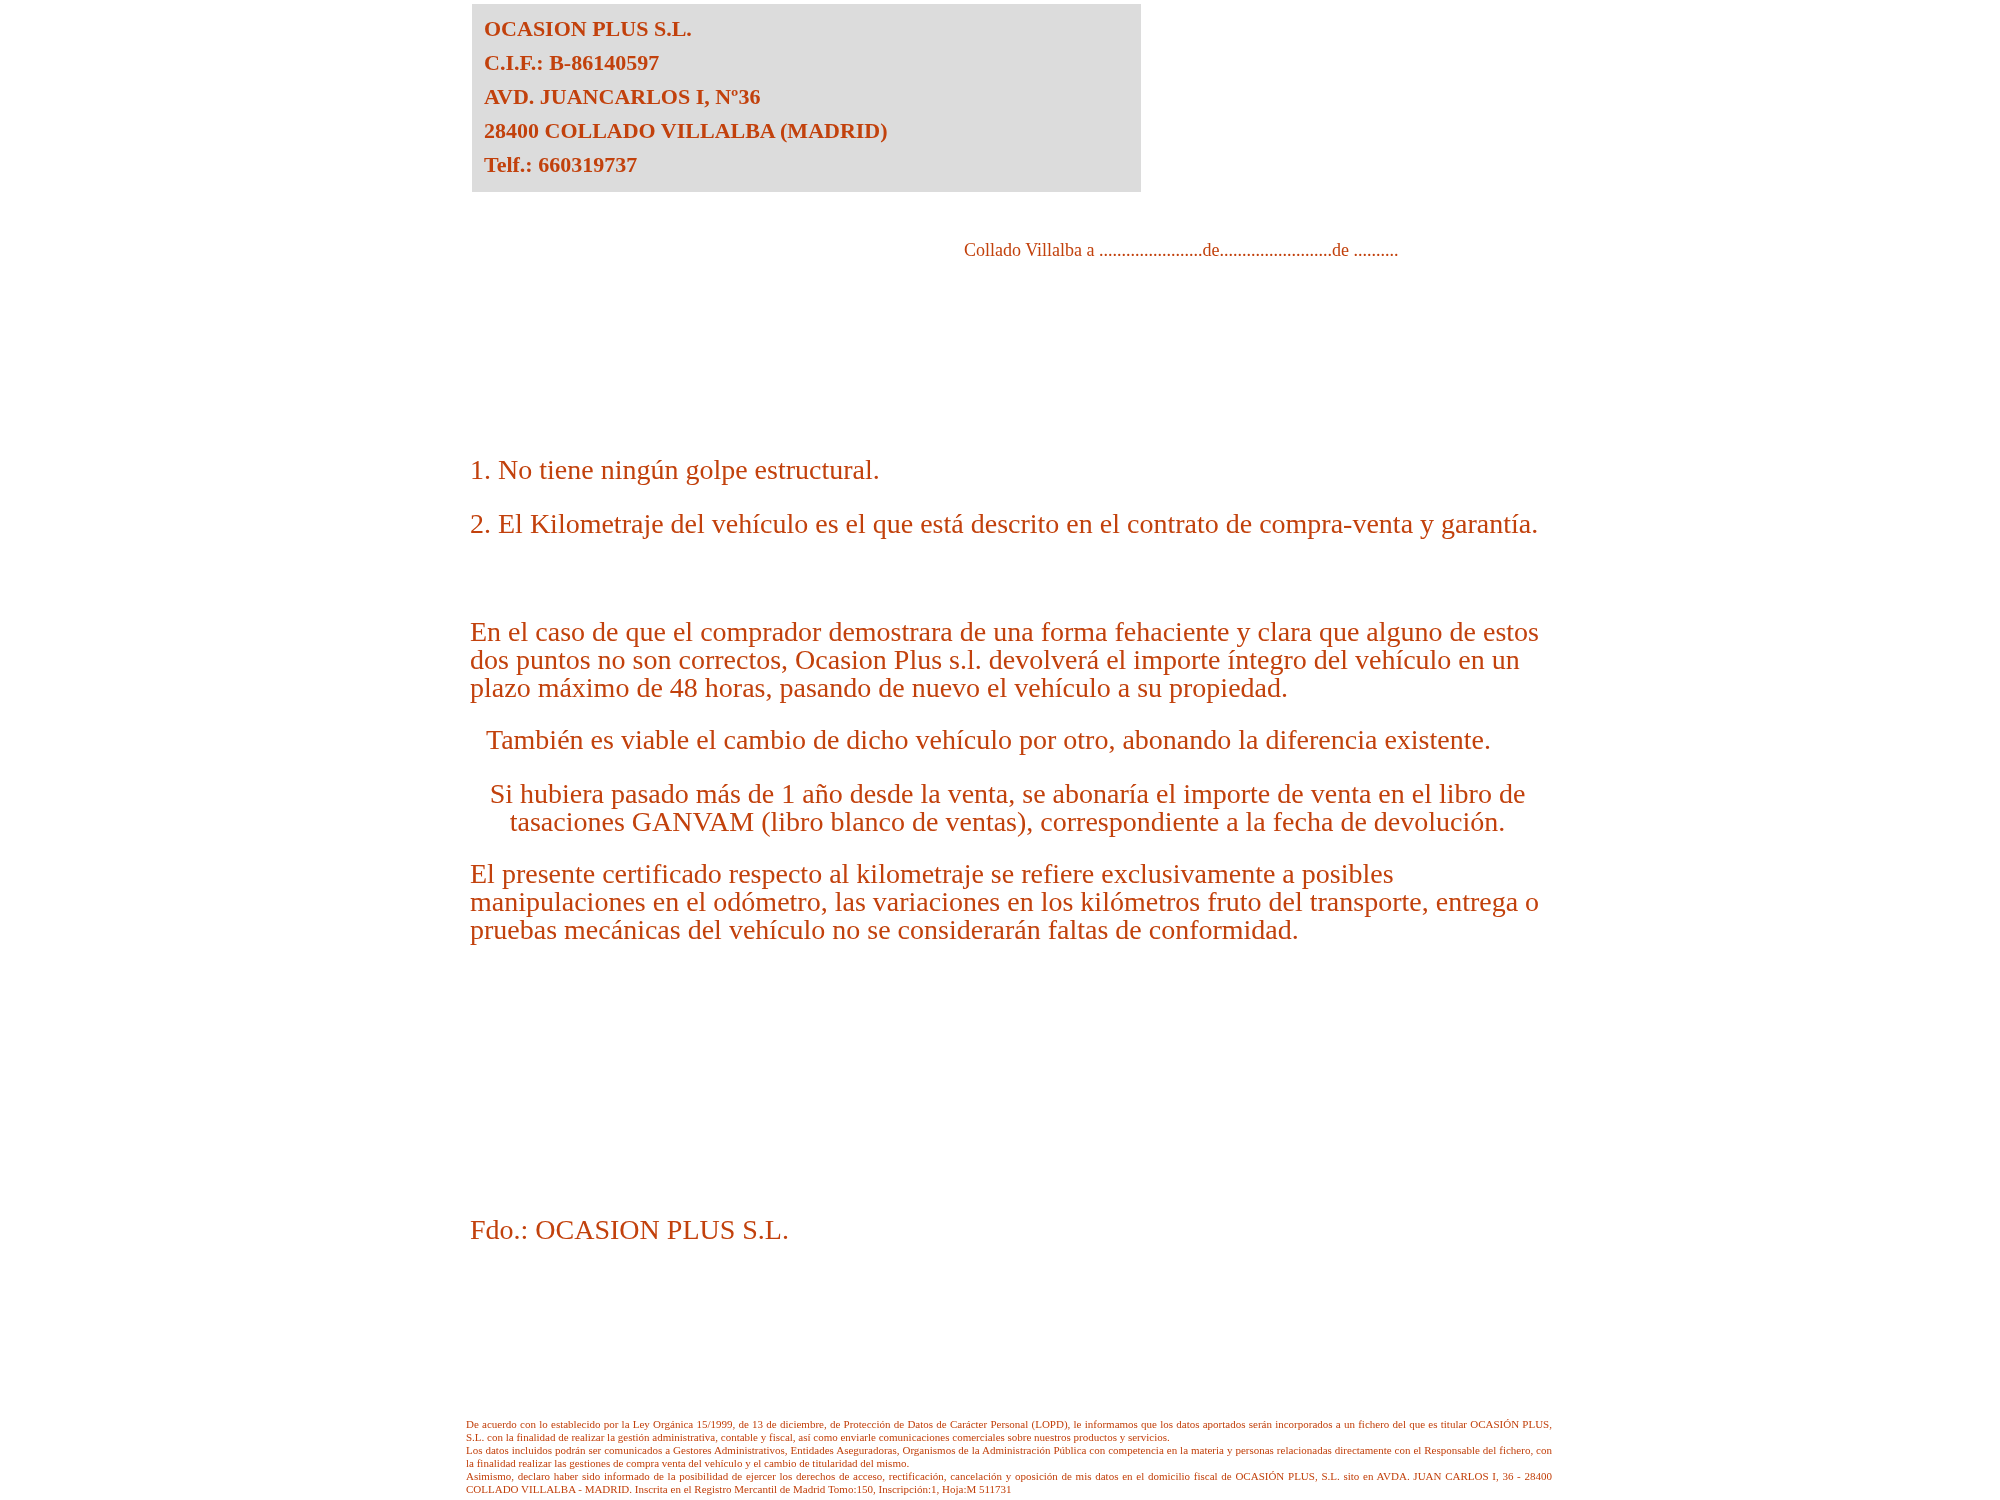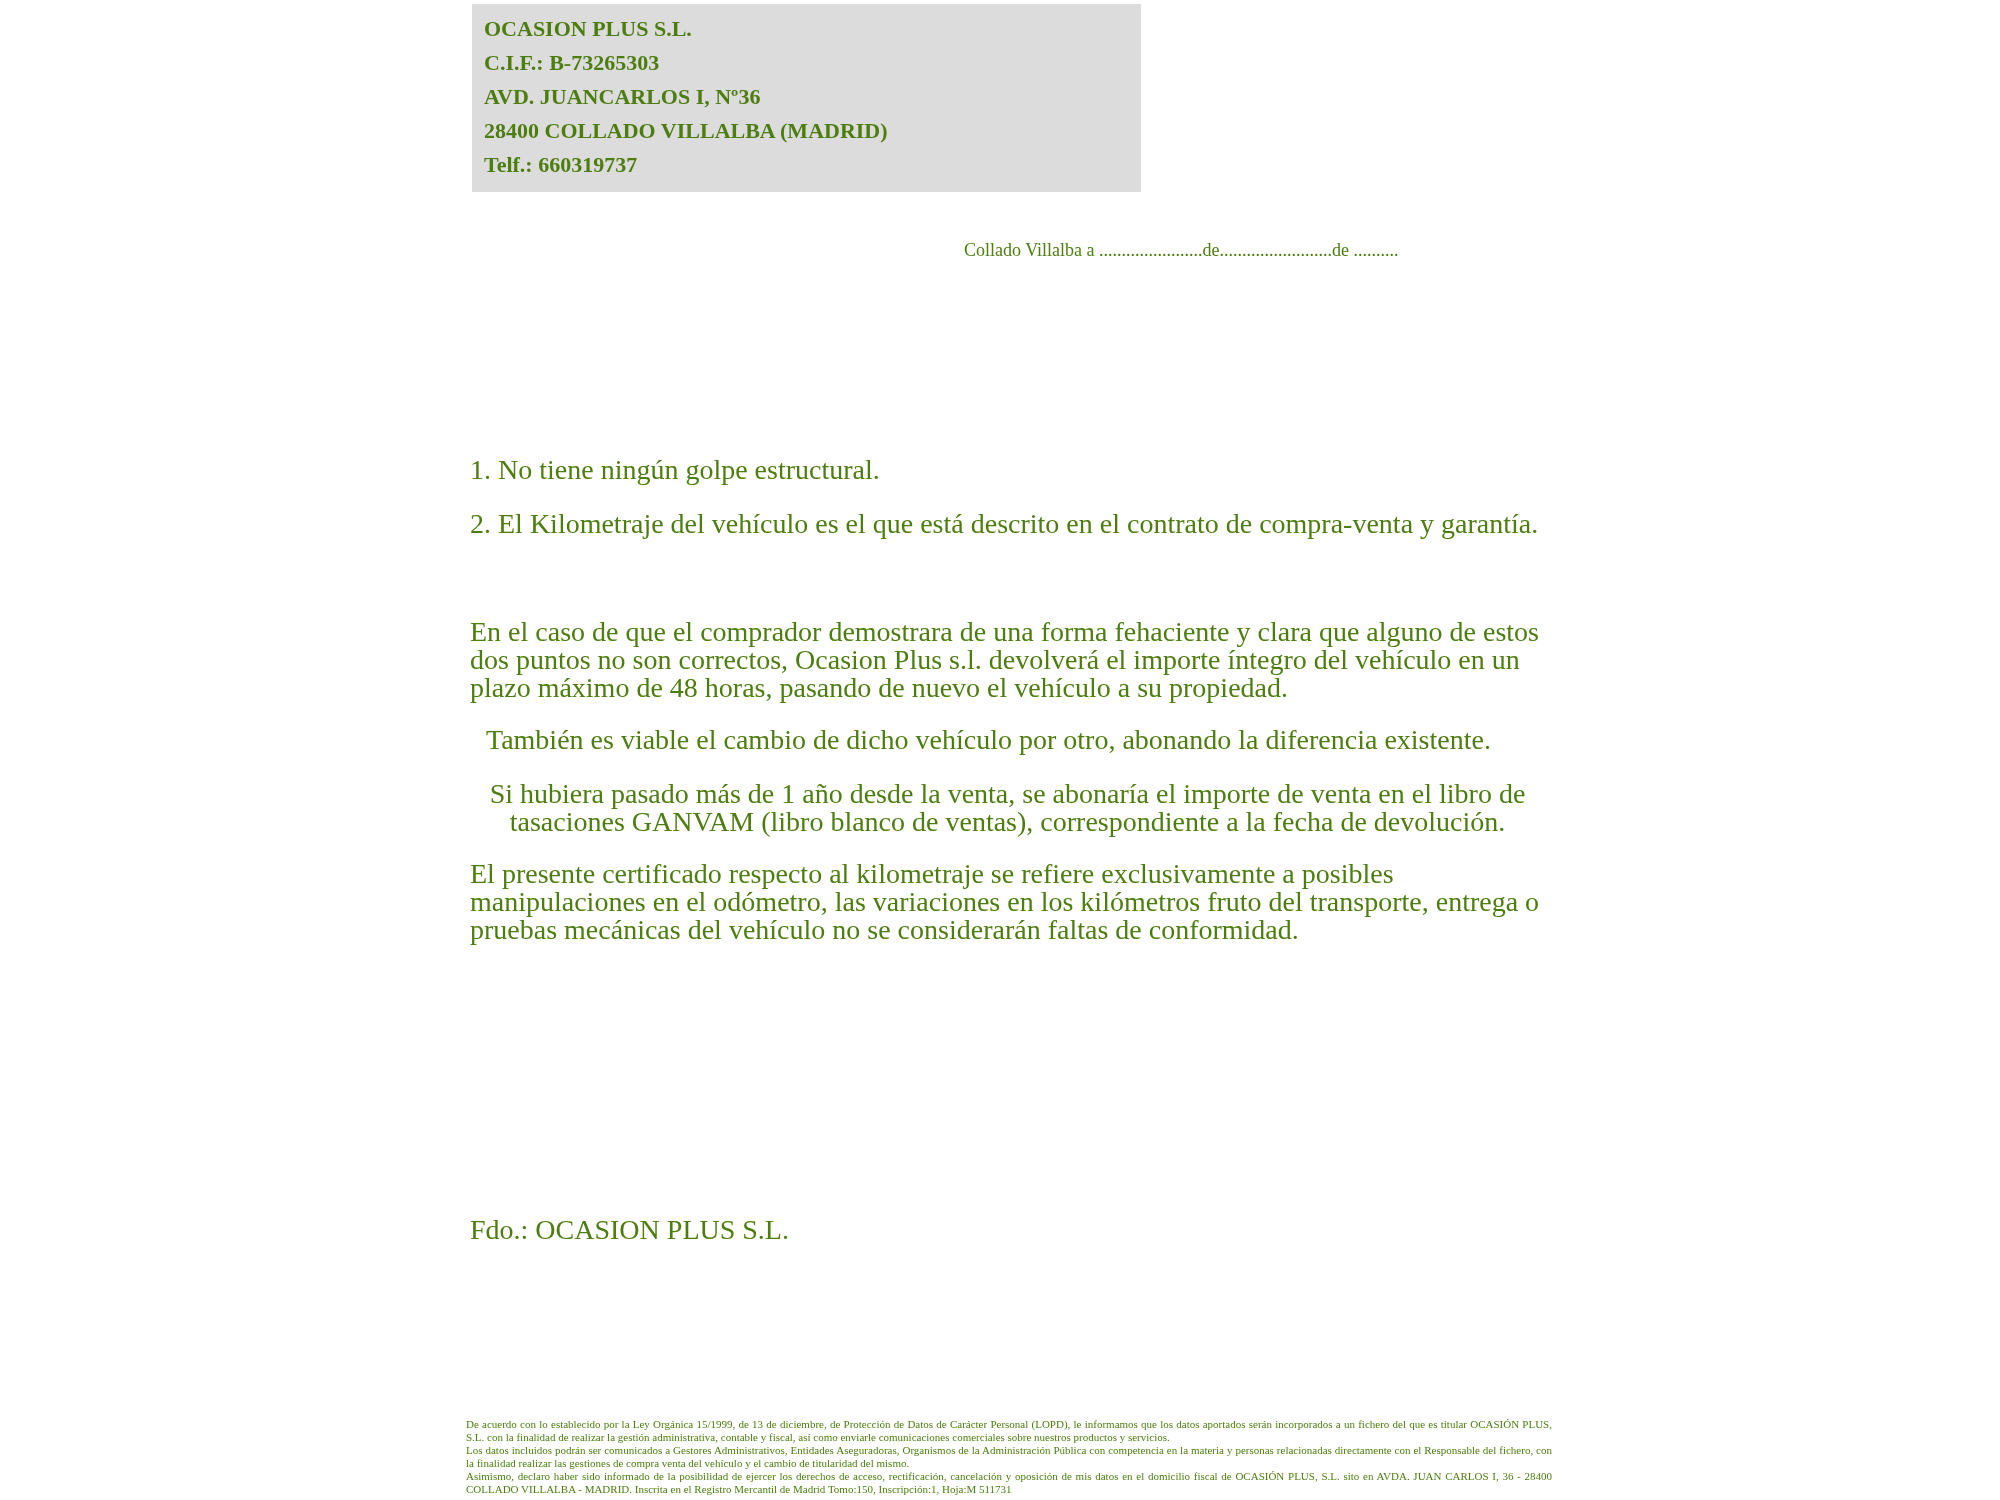--- a/index.html
+++ b/index.html
@@ -5,21 +5,21 @@
   html, body {
     margin: 0;
     padding: 0;
     background: #ffffff;
   }
   .page {
     position: relative;
     width: 2000px;
     height: 1500px;
     background: #ffffff;
-    color: #4d7c0f;
+    color: #c2410c;
     font-family: "Liberation Serif", serif;
     font-size: 21px;
     overflow: hidden;
   }
   .header-box {
     position: absolute;
     left: 472px;
     top: 4px;
     width: 645px;
     background: #dcdcdc;
@@ -73,21 +73,21 @@
     text-align: justify;
   }
 </style>
 </head>
 <body>
 
 <div class="page">
 
   <div class="header-box">
     <div>OCASION PLUS S.L.</div>
-    <div>C.I.F.: B-73265303</div>
+    <div>C.I.F.: B-86140597</div>
     <div>AVD. JUANCARLOS I, Nº36</div>
     <div>28400 COLLADO VILLALBA (MADRID)</div>
     <div>Telf.: 660319737</div>
   </div>
 
   <div class="date-line">Collado Villalba a .......................de.........................de ..........</div>
 
 
   <div class="point point-1">1. No tiene ningún golpe estructural.</div>
   <div class="point point-2">2. El Kilometraje del vehículo es el que está descrito en el contrato de compra-venta y garantía.</div>

